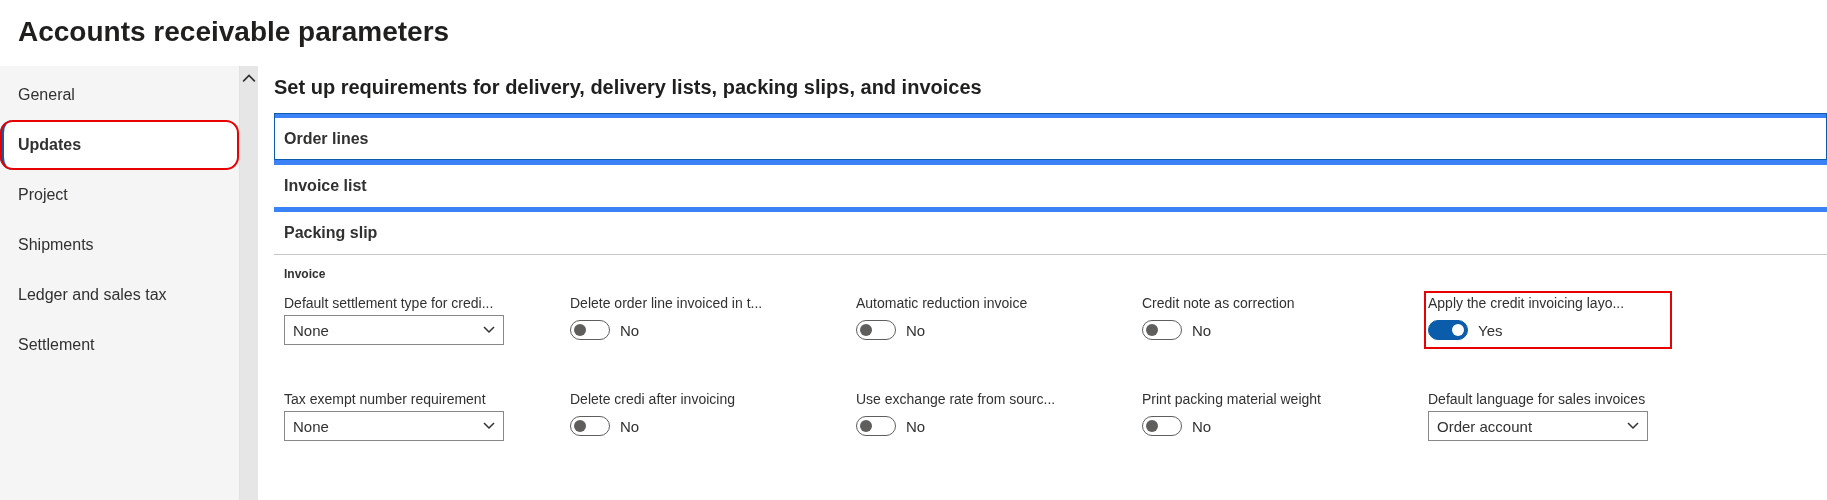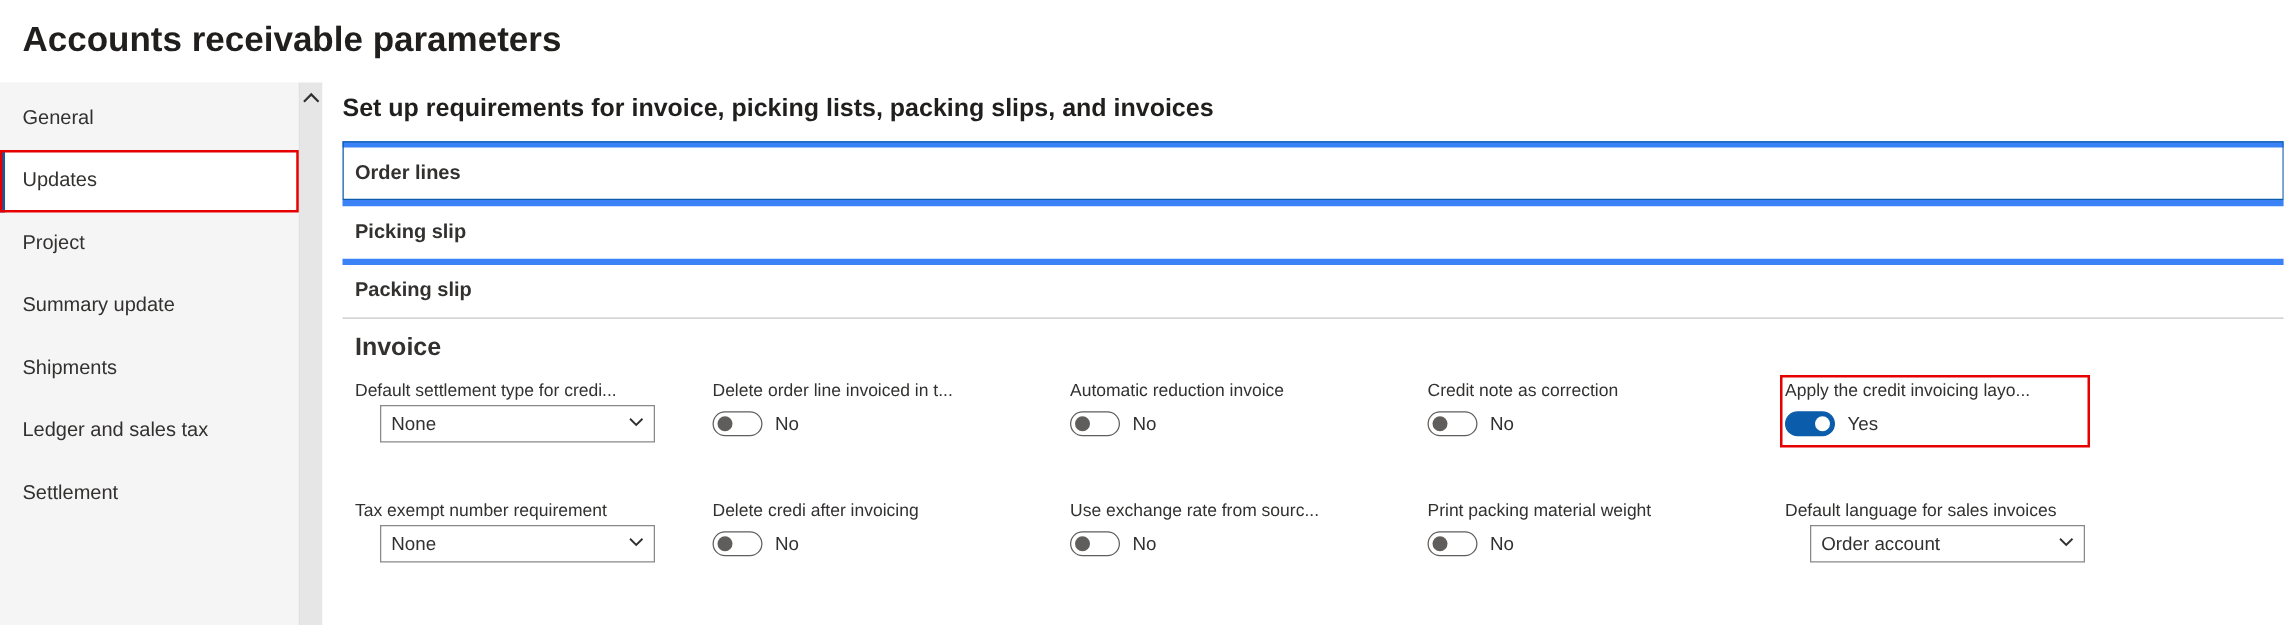--- a/index.html
+++ b/index.html
@@ -31,21 +31,22 @@
     padding: 16px 18px;
     font-size: 16px;
     color: #323130;
     cursor: pointer;
   }
   .sidebar-item.active {
     background: #ffffff;
     position: relative;
     border-left: 4px solid #0b5cab;
     padding-left: 14px;
-    font-weight: 400;
+    font-weight: 700;
+    border-radius: 13px;
   }
   .sidebar-item.highlight-box {
     outline: 2px solid #e60000;
     outline-offset: -2px;
   }
   .collapse-bar {
     width: 18px;
     background: #e6e6e6;
     display: flex;
     align-items: flex-start;
@@ -75,21 +76,21 @@
   }
   .section-row.focus {
     outline: 1px solid #0b5cab;
     outline-offset: -1px;
   }
   .invoice-section {
     border-top: 1px solid #c8c6c4;
     padding: 12px 0 0 10px;
   }
   .invoice-title {
-    font-size: 20px;
+    font-size: 12px;
     font-weight: 600;
     padding-bottom: 14px;
   }
   .fields-grid {
     display: grid;
     grid-template-columns: 240px 240px 240px 240px 240px;
     column-gap: 26px;
     row-gap: 16px;
     padding-left: 0;
     gap: 46px;
@@ -111,21 +112,20 @@
     border: 1px solid #8a8886;
     background: #fff;
     display: flex;
     align-items: center;
     justify-content: space-between;
     padding: 0 8px;
     font-size: 15px;
     color: #323130;
     cursor: pointer;
     width: 220px;
-    margin-left: 20px;
   }
   .select svg { width: 12px; height: 12px; }
   .toggle-row {
     display: flex;
     align-items: center;
     gap: 10px;
     height: 30px;
   }
   .toggle {
     width: 40px;
@@ -175,39 +175,38 @@
 <body>
 
 <div class="page-title">Accounts receivable parameters</div>
 
 <div class="body-row">
 
   <div class="sidebar">
     <div class="sidebar-item">General</div>
     <div class="sidebar-item active highlight-box">Updates</div>
     <div class="sidebar-item">Project</div>
-    <div class="sidebar-item">Summary update</div>
     <div class="sidebar-item">Shipments</div>
     <div class="sidebar-item">Ledger and sales tax</div>
     <div class="sidebar-item">Settlement</div>
   </div>
 
   <div class="collapse-bar">
     <span>
       <svg viewBox="0 0 12 12">
           <path d="M1 8 L6 3 L11 8" fill="none" stroke="#323130" stroke-width="1.5"></path>
         </svg>
     </span>
   </div>
 
   <div class="main">
-    <div class="main-heading">Set up requirements for invoice, picking lists, packing slips, and invoices</div>
+    <div class="main-heading">Set up requirements for delivery, delivery lists, packing slips, and invoices</div>
 
     <div class="section-row focus">Order lines</div>
-    <div class="section-row">Picking slip</div>
+    <div class="section-row">Invoice list</div>
     <div class="section-row">Packing slip</div>
 
     <div class="invoice-section">
       <div class="invoice-title">Invoice</div>
 
       <div class="fields-grid">
 
         <div class="field">
           <div class="field-label">Default settlement type for credi...</div>
           <div class="select">

